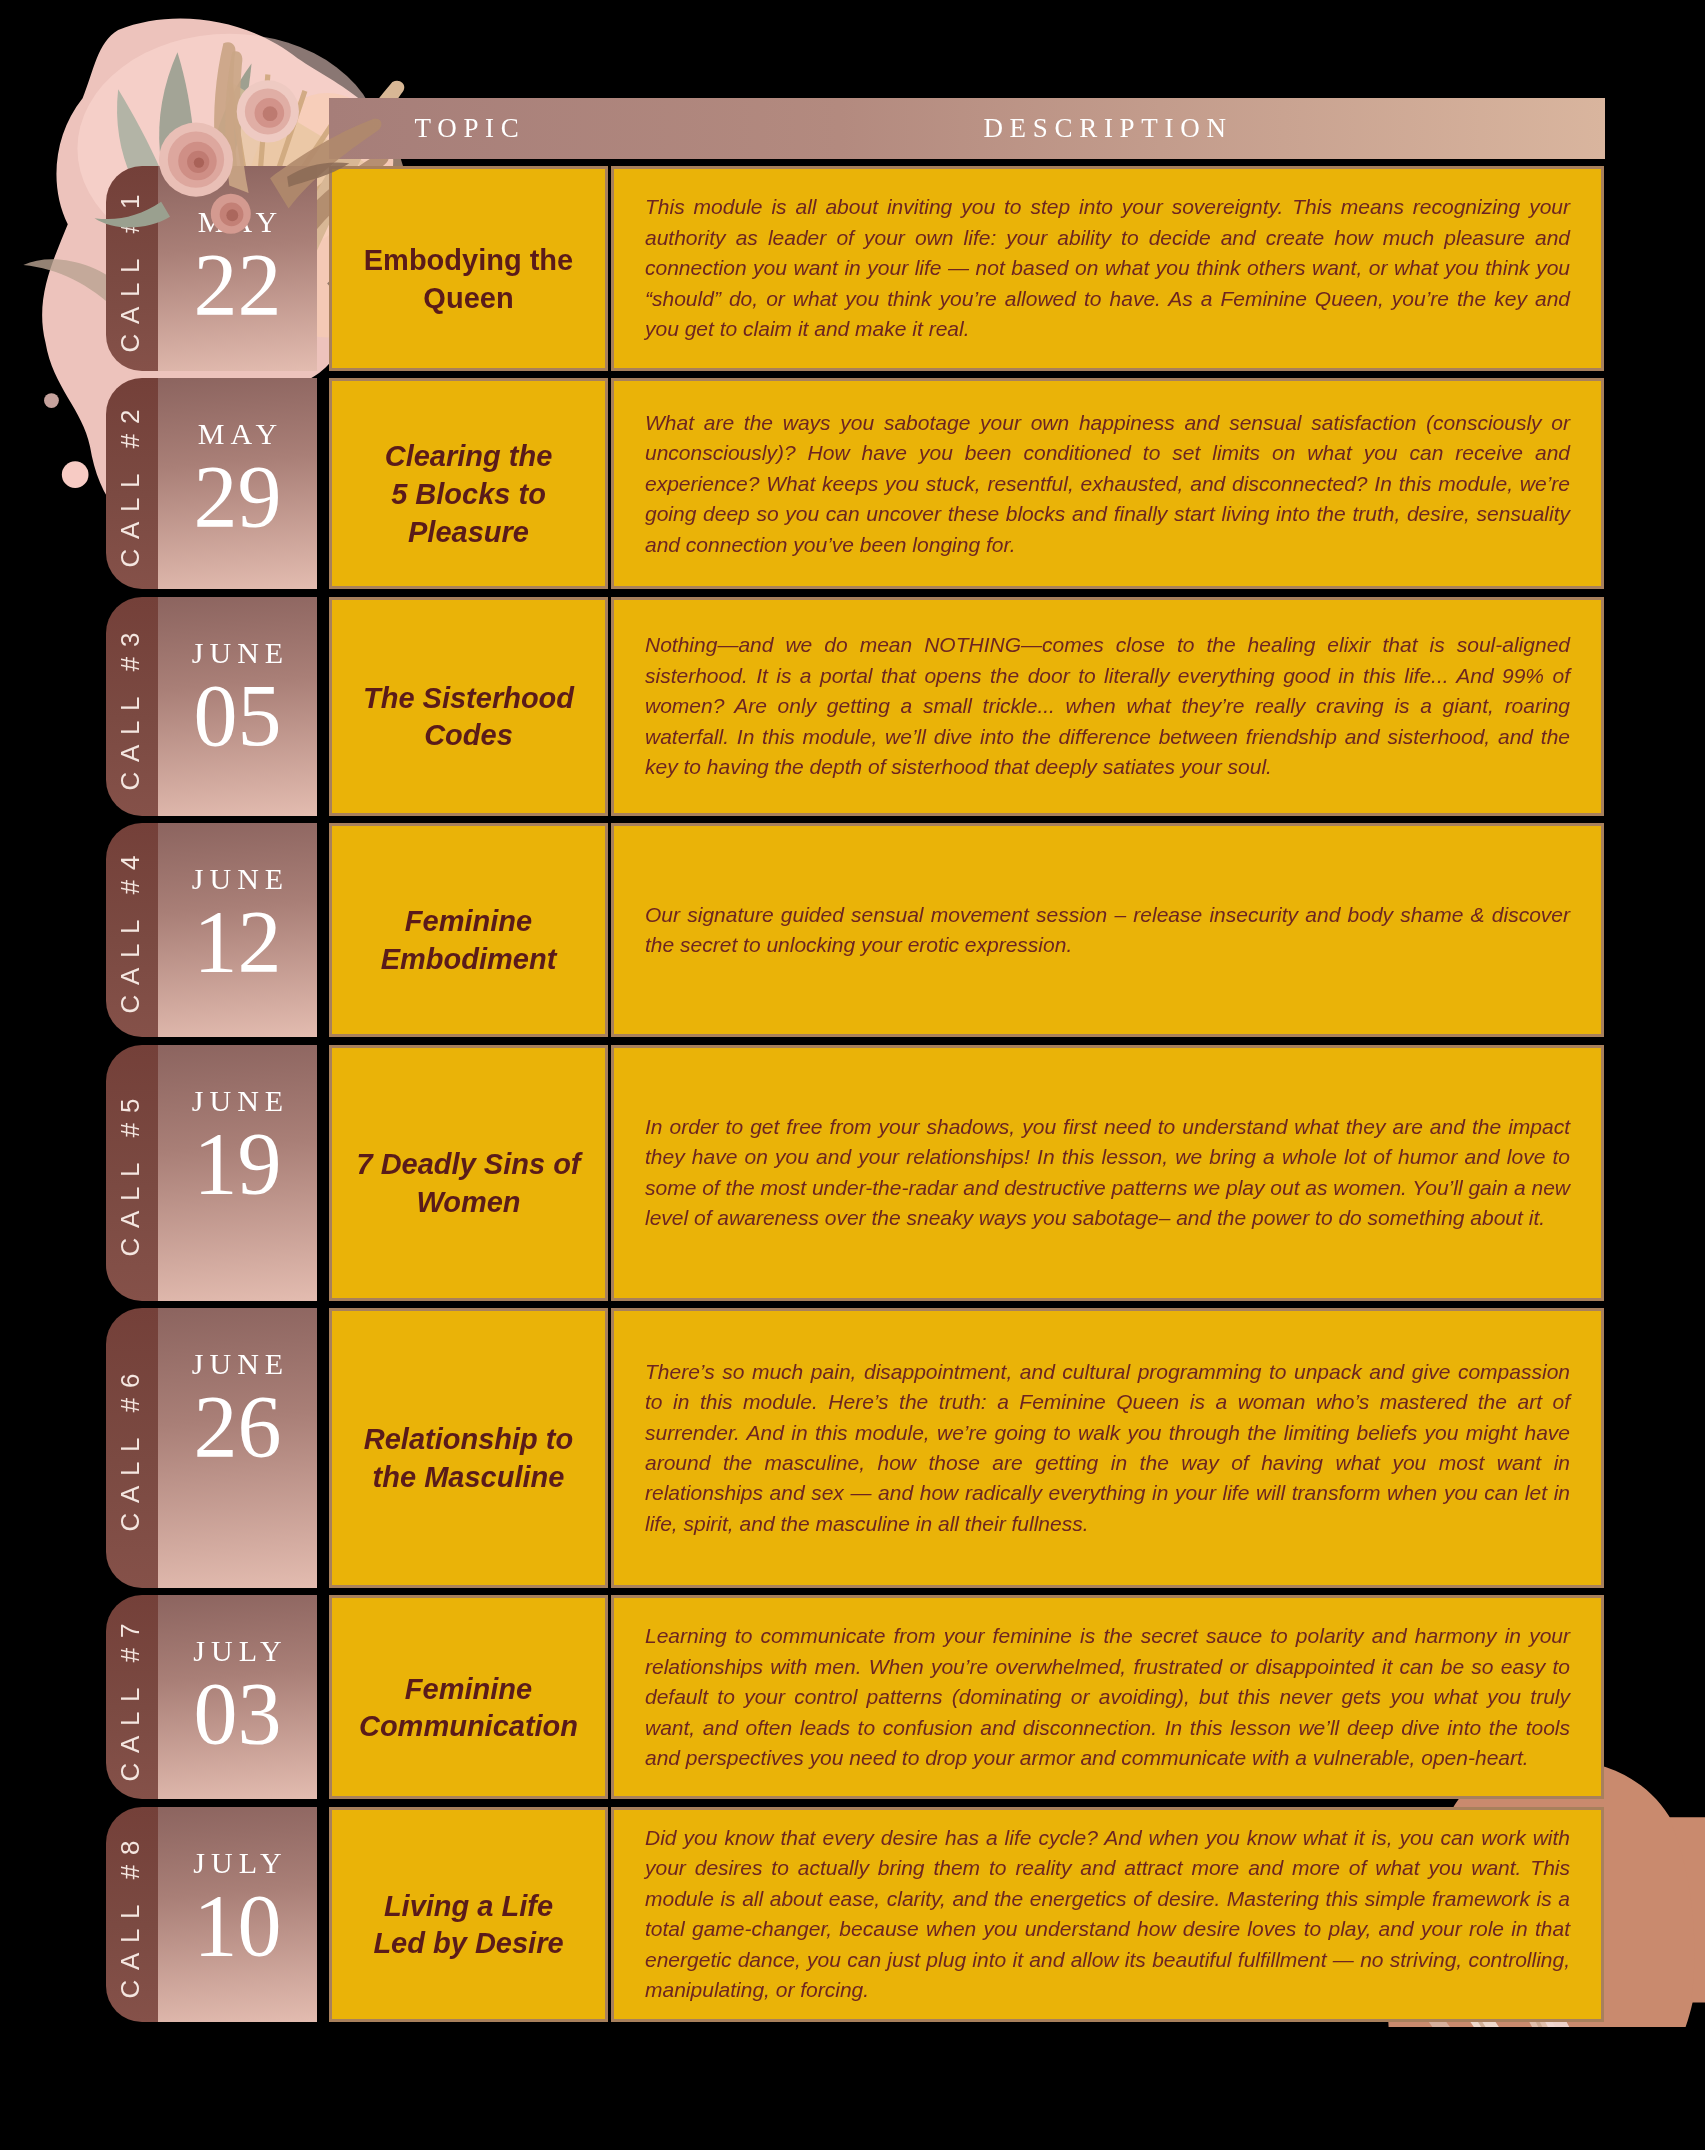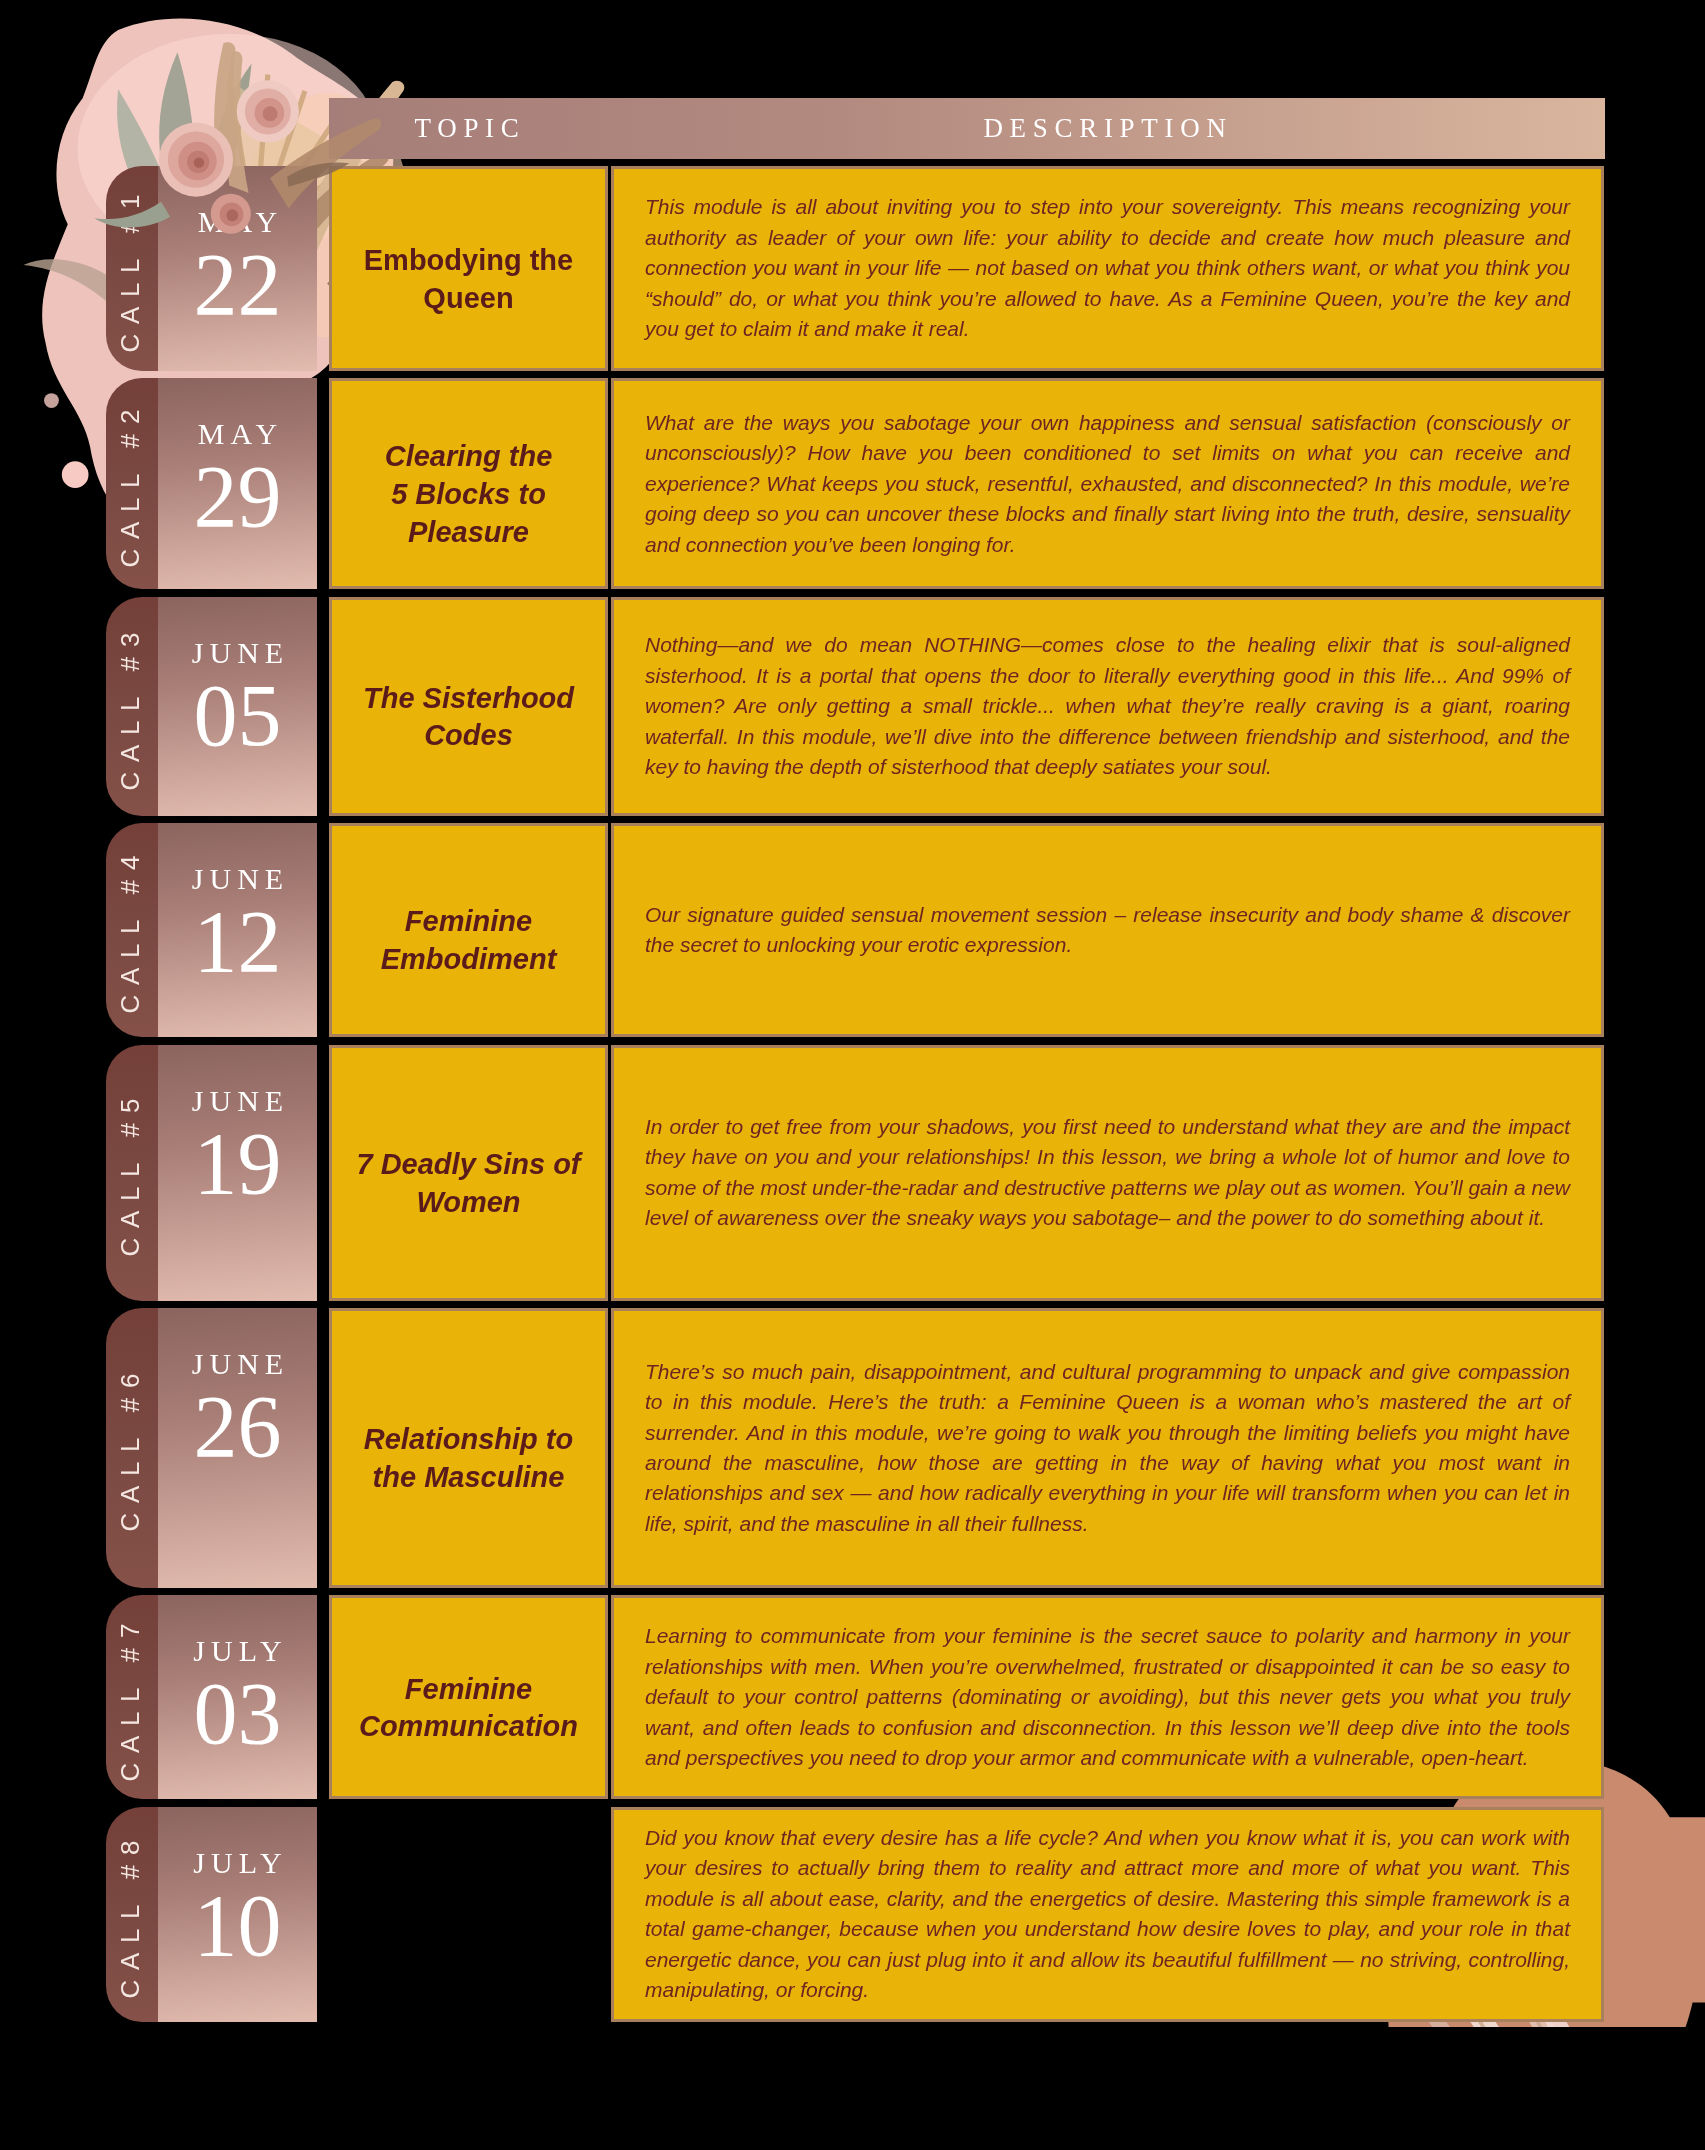--- a/index.html
+++ b/index.html
@@ -224,20 +224,24 @@
     </div>
 
     <div class="row">
       <div class="call-tab">
         <span class="call-label">CALL #8</span>
         </div>
       <div class="date-block">
         <span class="date-month">JULY</span>
         <span class="date-day">10</span>
         </div>
+      <div class="cell topic-cell">
+        <div class="topic">Living a Life
+Led by Desire</div>
+        </div>
       <div class="cell desc-cell">
         <p class="desc">Did you know that every desire has a life cycle? And when you know what it is, you can work with your desires to actually bring them to reality and attract more and more of what you want. This module is all about ease, clarity, and the energetics of desire. Mastering this simple framework is a total game-changer, because when you understand how desire loves to play, and your role in that energetic dance, you can just plug into it and allow its beautiful fulfillment — no striving, controlling, manipulating, or forcing.</p>
         </div>
     </div>
 
   </div>
 
   <svg class="floral-tl-front" width="415" height="297" viewBox="0 0 560 400">
     <path d="M355,240 C392,212 442,180 495,160 C506,158 509,169 500,176 C456,206 410,241 380,281 Z" fill="#b08a6b" opacity="0.9"></path>
     <path d="M300,250 C292,190 292,130 304,70 C312,66 320,72 317,86 C311,150 316,210 326,260 Z" fill="#caa585" opacity="0.9"></path>

